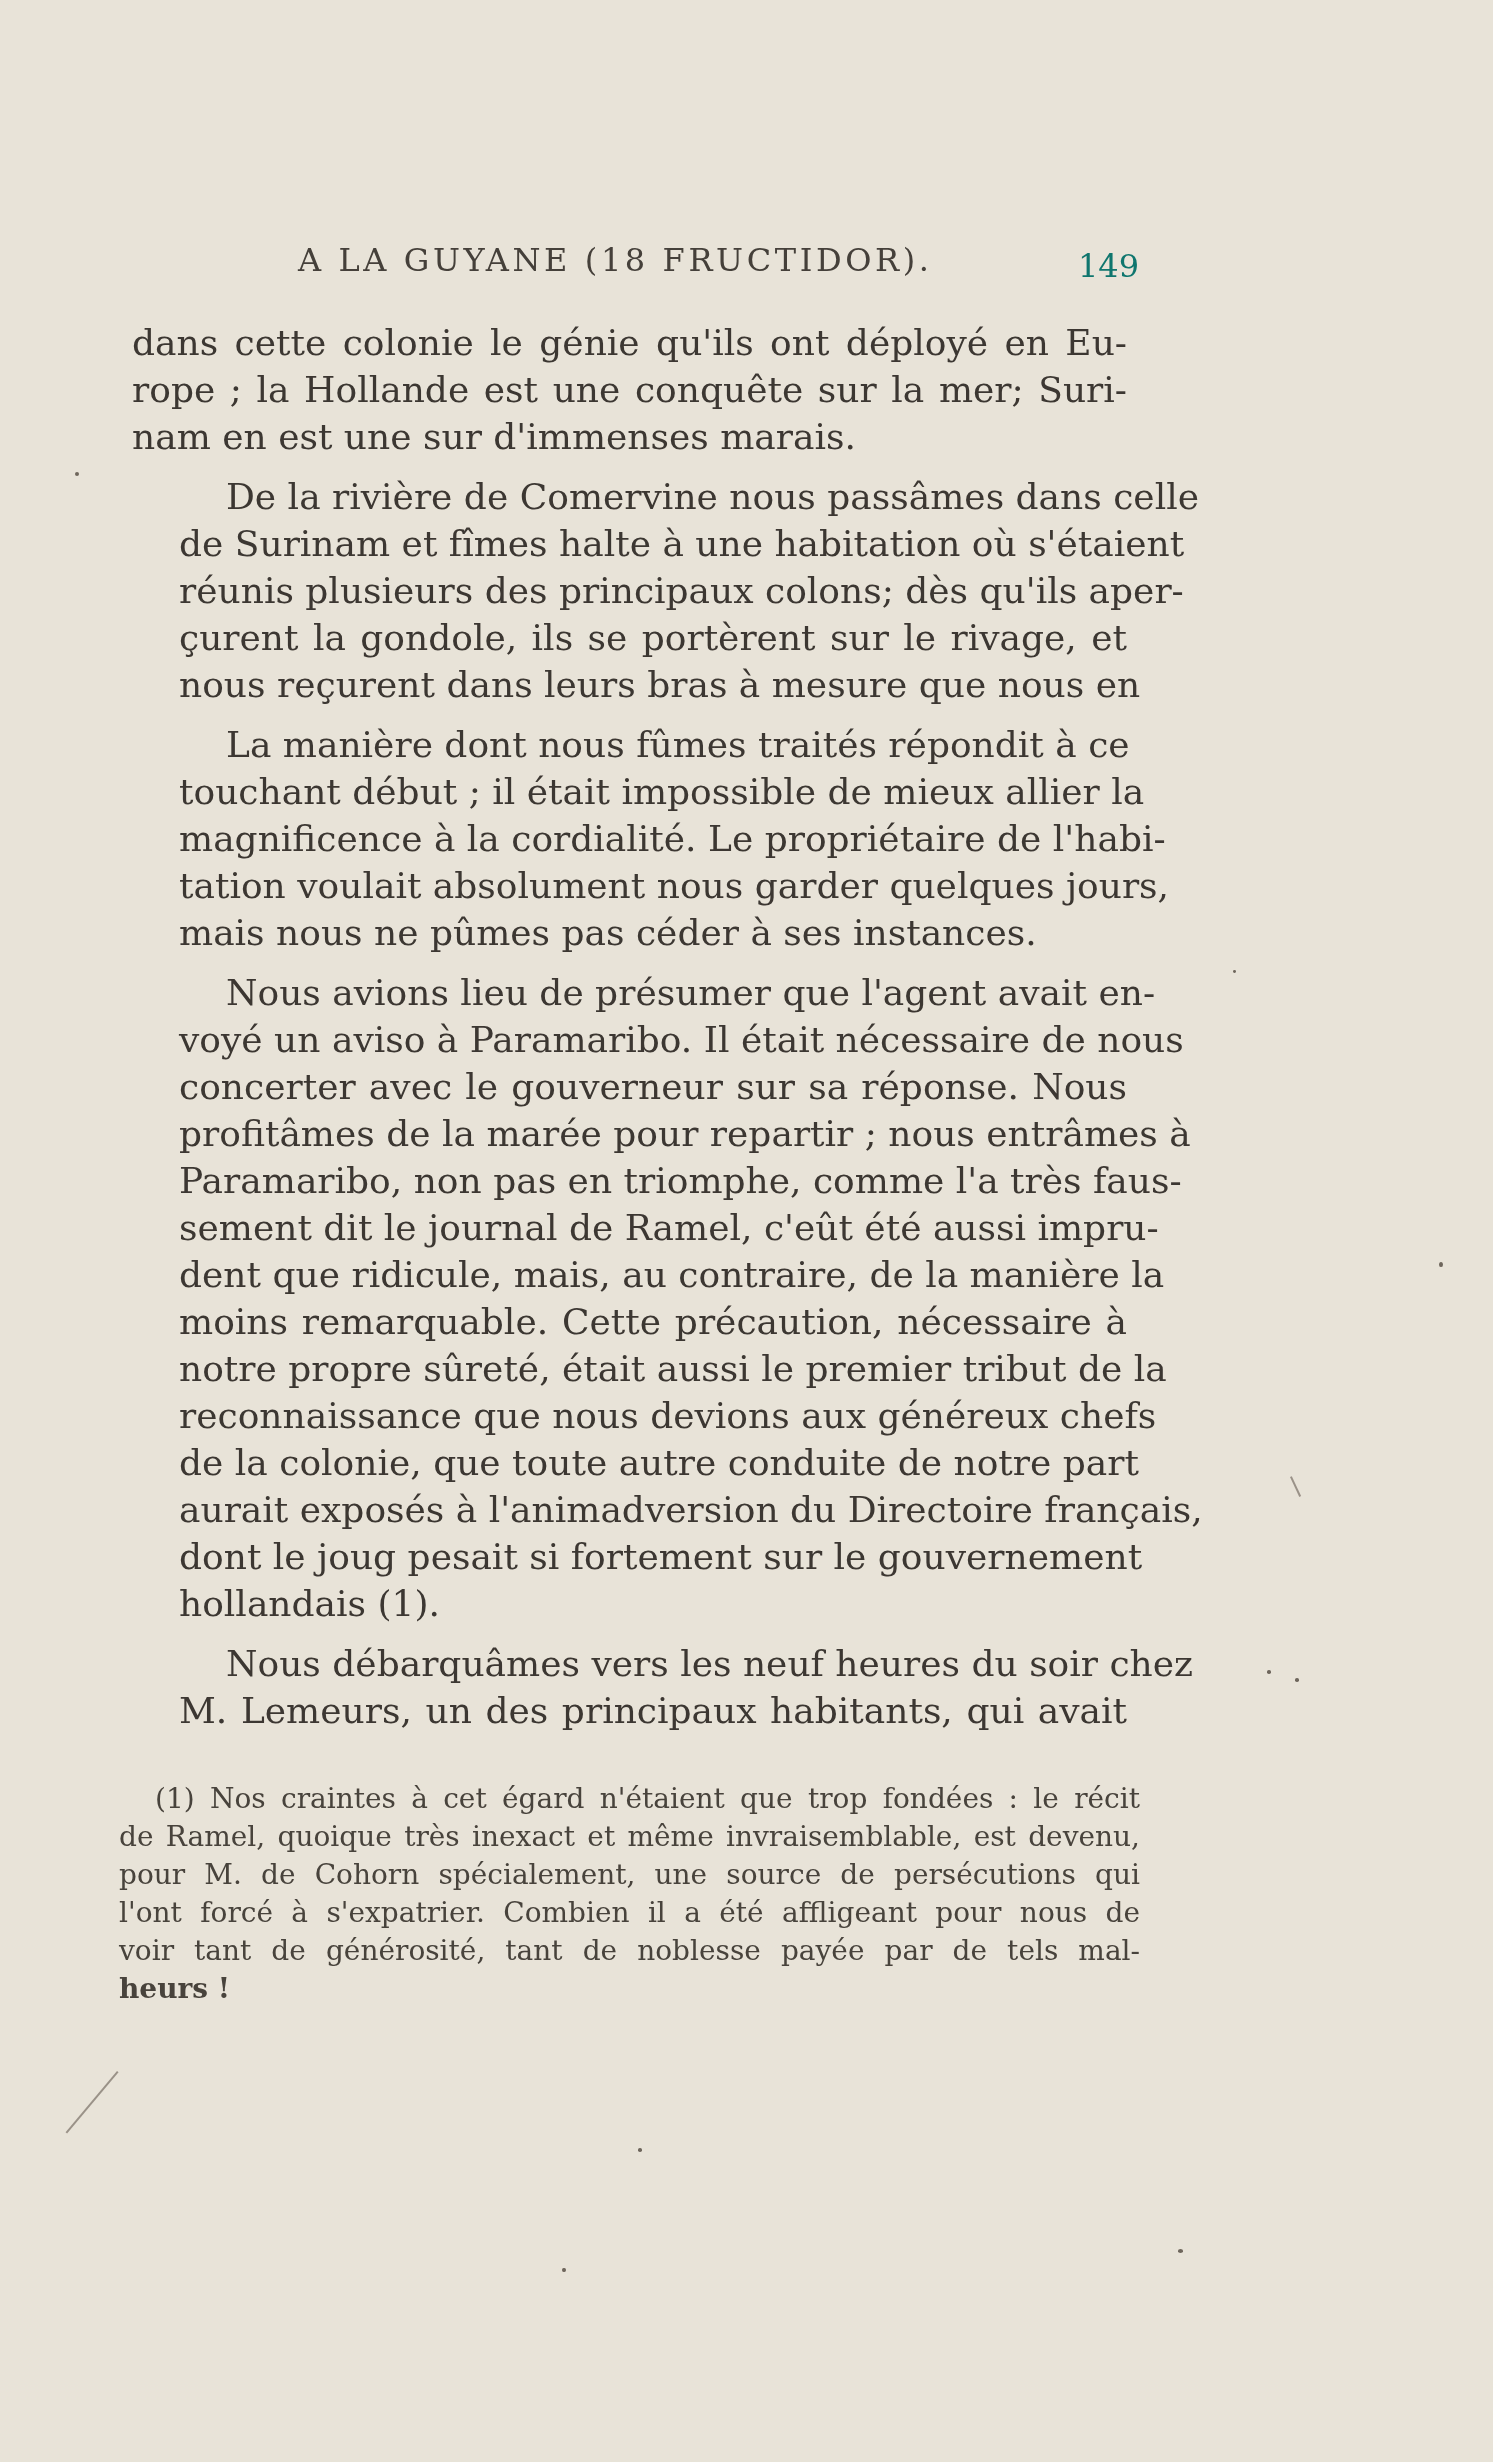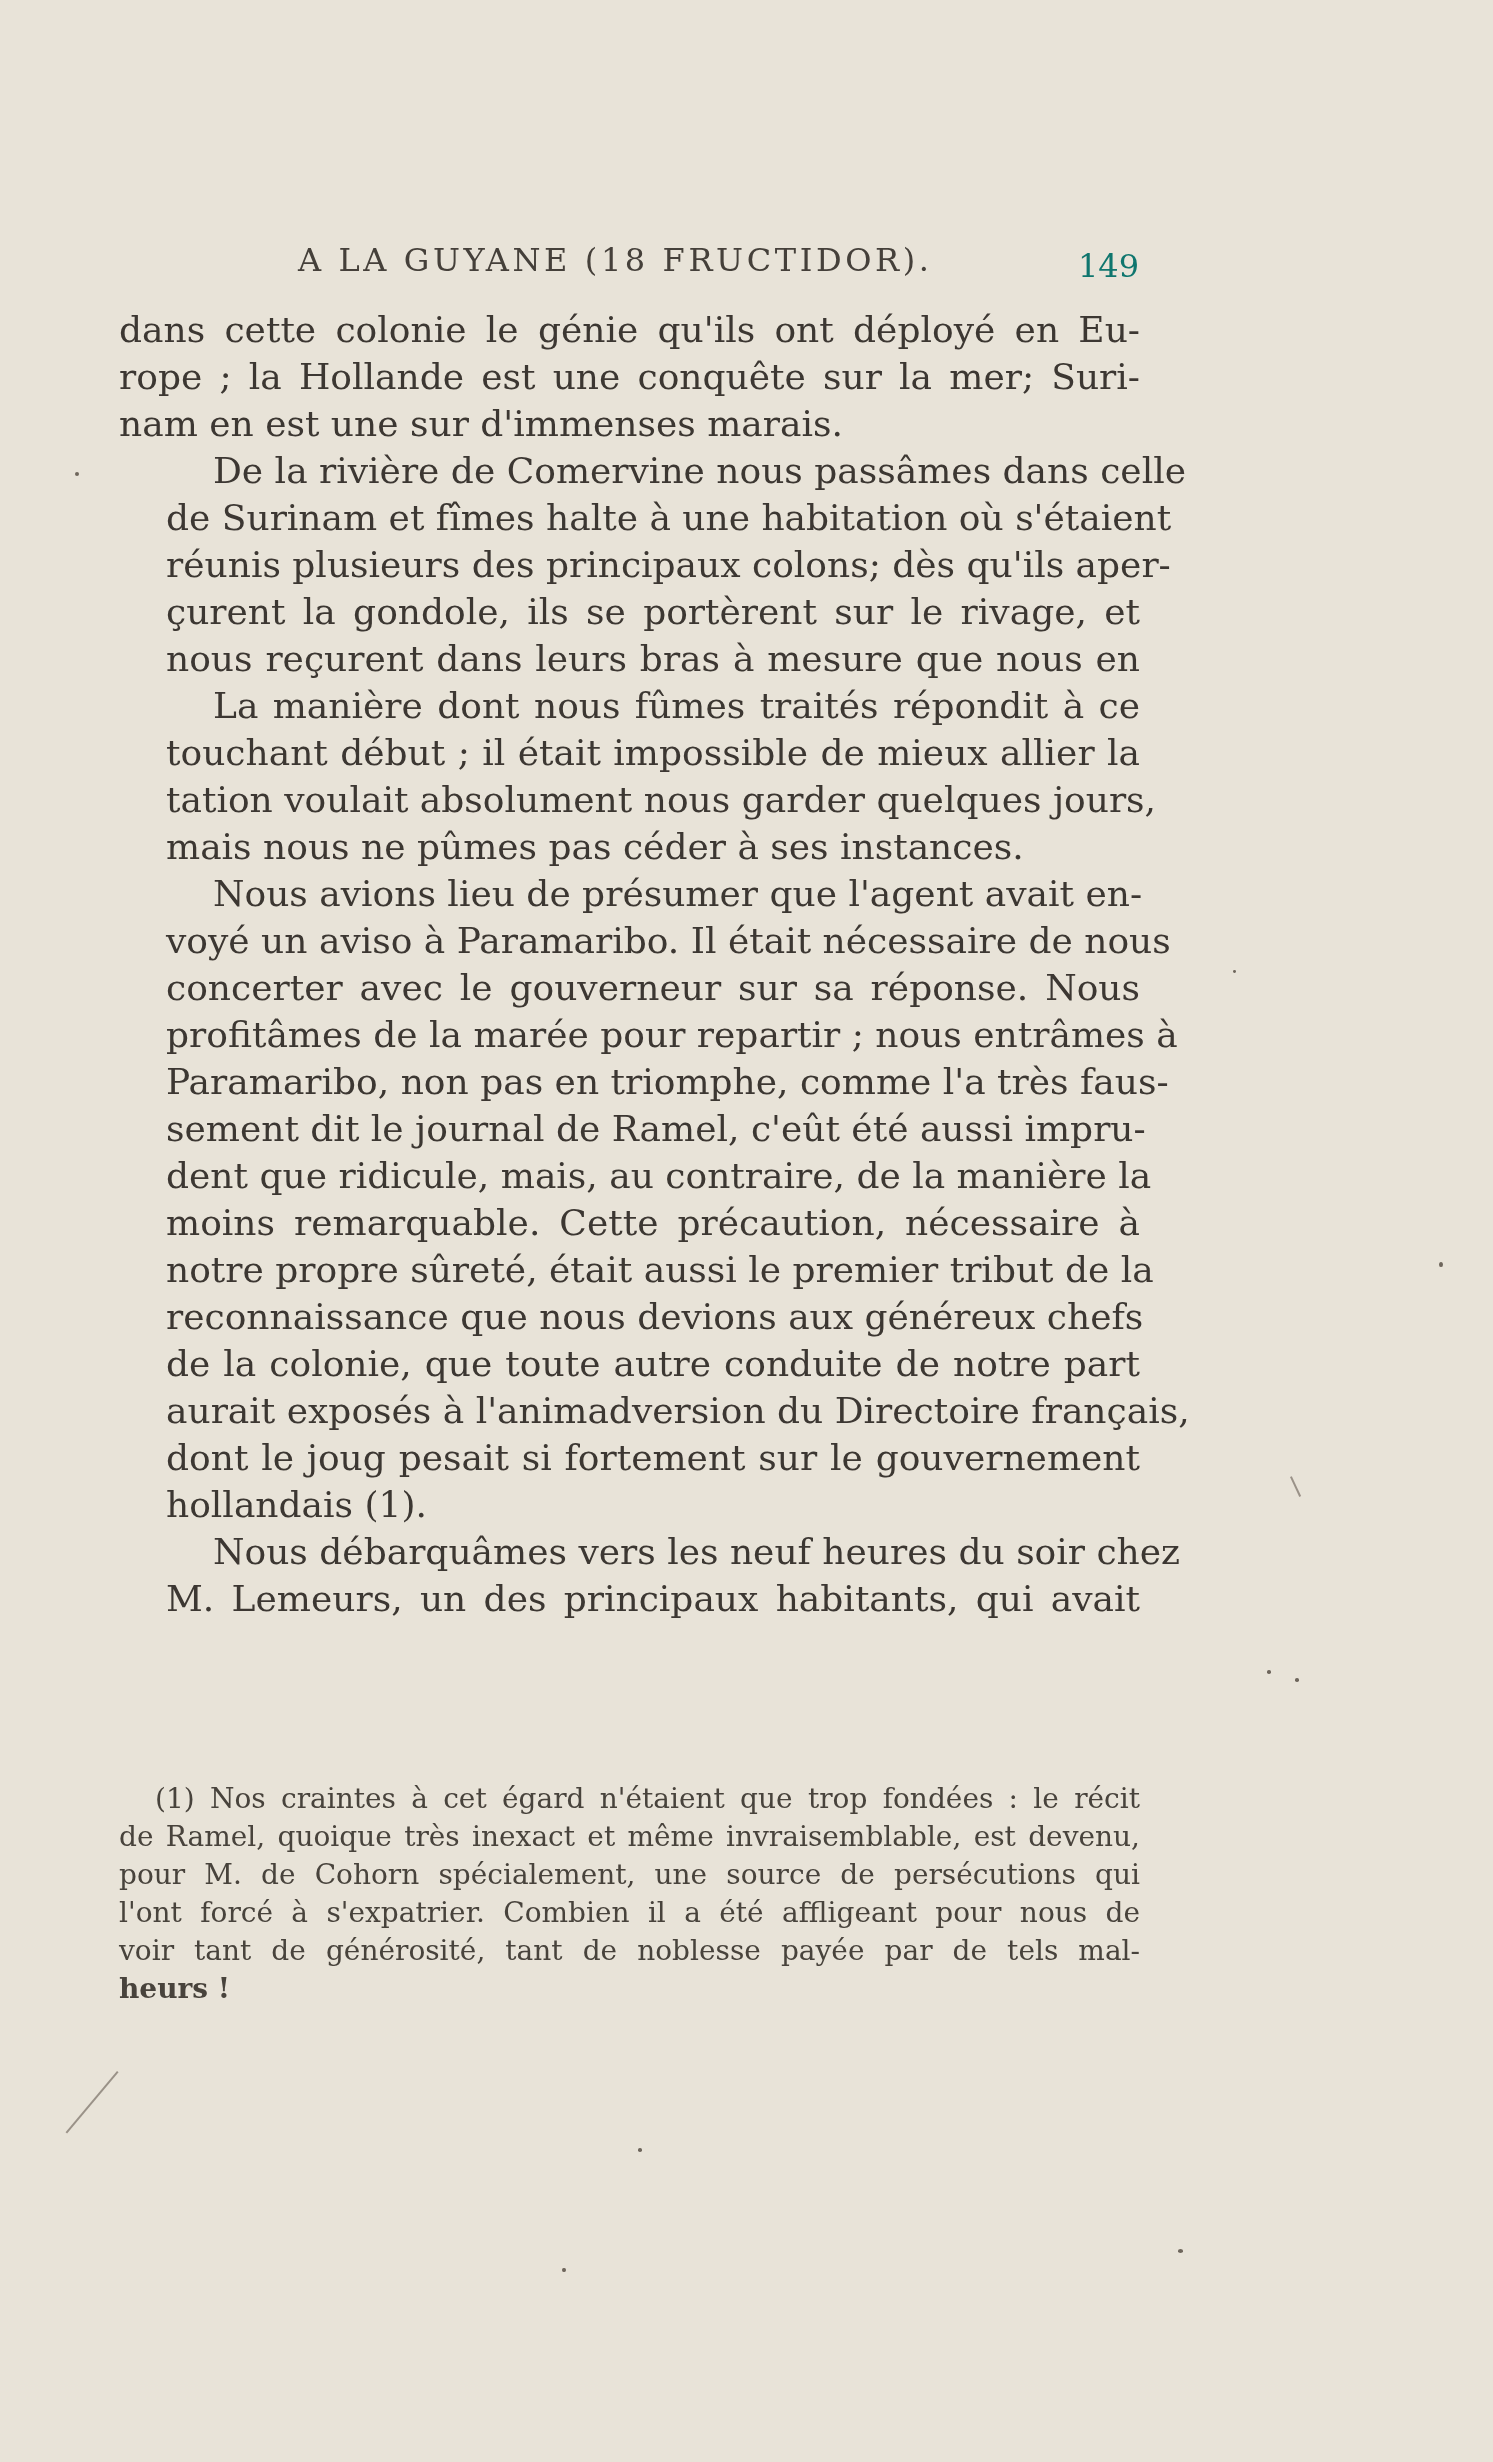--- a/index.html
+++ b/index.html
@@ -18,21 +18,21 @@
   }
   .page-number {
     position: absolute; left: 1078px; top: 247px;
     font-size: 32px; color: #0f766e;
   }
   .body-text {
     position: absolute; left: 119px; top: 306px; width: 1021px;
     font-size: 36px; line-height: 47px;
     text-align: justify; color: #3c3732;
   }
-  .body-text p { margin: 0; text-indent: 47px; }
+  .body-text p { margin: 13px; text-indent: 47px; }
   .body-text p.cont { text-indent: 0; }
   .line { display: block; text-align: justify; text-align-last: justify; white-space: nowrap; }
   .line.last { text-align-last: left; }
   .footnote {
     position: absolute; left: 119px; top: 1780px; width: 1021px;
     font-size: 28px; line-height: 38px; color: #48433c;
   }
   .footnote .fn-line { display: block; text-align: justify; text-align-last: justify; white-space: nowrap; }
   .footnote .fn-line.first { padding-left: 36px; }
   .footnote .fn-line.last { text-align-last: left; font-weight: bold; }
@@ -56,20 +56,21 @@
     <p>
       <span class="line" style="margin-left:47px">De la rivière de Comervine nous passâmes dans celle</span>
       <span class="line">de Surinam et fîmes halte à une habitation où s'étaient</span>
       <span class="line">réunis plusieurs des principaux colons; dès qu'ils aper-</span>
       <span class="line">çurent la gondole, ils se portèrent sur le rivage, et</span>
       <span class="line">nous reçurent dans leurs bras à mesure que nous en</span>
     </p>
     <p>
       <span class="line" style="margin-left:47px">La manière dont nous fûmes traités répondit à ce</span>
       <span class="line">touchant début ; il était impossible de mieux allier la</span>
+      <span class="line">magnificence à la cordialité. Le propriétaire de l'habi-</span>
       <span class="line">tation voulait absolument nous garder quelques jours,</span>
       <span class="line last">mais nous ne pûmes pas céder à ses instances.</span>
     </p>
     <p>
       <span class="line" style="margin-left:47px">Nous avions lieu de présumer que l'agent avait en-</span>
       <span class="line">voyé un aviso à Paramaribo. Il était nécessaire de nous</span>
       <span class="line">concerter avec le gouverneur sur sa réponse. Nous</span>
       <span class="line">profitâmes de la marée pour repartir ; nous entrâmes à</span>
       <span class="line">Paramaribo, non pas en triomphe, comme l'a très faus-</span>
       <span class="line">sement dit le journal de Ramel, c'eût été aussi impru-</span>

